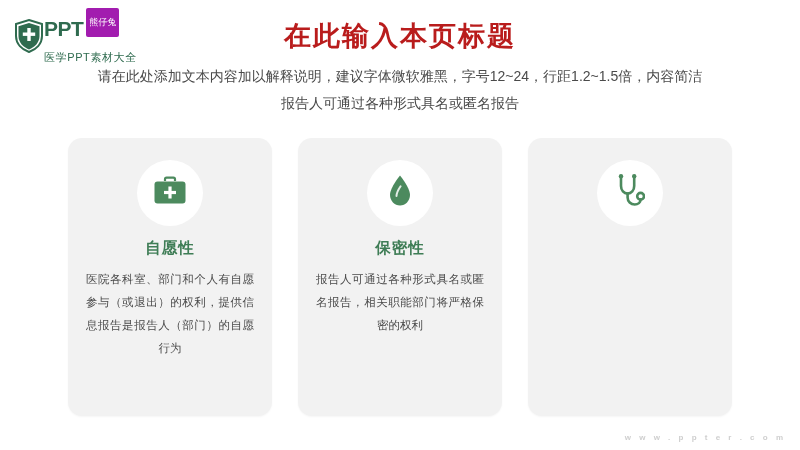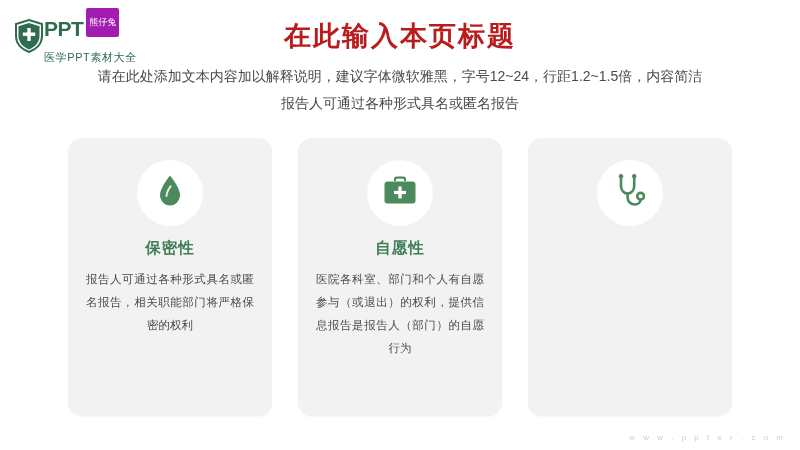--- a/index.html
+++ b/index.html
@@ -147,20 +147,21 @@
   }
 
   
   .footer {
     position: absolute;
     right: 14px;
     bottom: 8px;
     font-size: 8px;
     color: #cfcfcf;
     letter-spacing: 3px;
+    font-weight: bold;
   }
 </style>
 </head>
 <body>
 
 <div class="logo-wrap">
   <div class="logo-shield">
     <svg width="30" height="34" viewBox="0 0 30 34" xmlns="http://www.w3.org/2000/svg">
       <path d="M15 1 L28 5 V17 C28 25 22 30.5 15 33 C8 30.5 2 25 2 17 V5 Z" fill="none" stroke="#2f6b4f" stroke-width="2"></path>
       <path d="M15 4 L25.5 7.2 V17 C25.5 23.6 20.6 28.3 15 30.4 C9.4 28.3 4.5 23.6 4.5 17 V7.2 Z" fill="#2f6b4f"></path>
@@ -178,47 +179,47 @@
 </div>
 
 <div class="page-title">在此输入本页标题</div>
 
 <div class="subtitle">
   <div>请在此处添加文本内容加以解释说明，建议字体微软雅黑，字号12~24，行距1.2~1.5倍，内容简洁</div>
   <div>报告人可通过各种形式具名或匿名报告</div>
 </div>
 
 <div class="cards">
-
-  <div class="card">
-    <div class="icon-circle">
-      <span>
-        <svg width="26" height="34" viewBox="0 0 26 34" xmlns="http://www.w3.org/2000/svg">
-          <path d="M13 1.5 C13 1.5 3 13.5 3 21 C3 26.8 7.5 31.5 13 31.5 C18.5 31.5 23 26.8 23 21 C23 13.5 13 1.5 13 1.5 Z" fill="#4c8a5e"></path>
-          <path d="M9.5 22 C9.5 18.5 12 14.5 13.6 12.2" fill="none" stroke="#ffffff" stroke-width="2" stroke-linecap="round" opacity="0.85"></path>
-        </svg>
-      </span>
-    </div>
-    <div class="card-title">保密性</div>
-    <div class="card-body justify">报告人可通过各种形式具名或匿名报告，相关职能部门将严格保密的权利</div>
-  </div>
 
   <div class="card">
     <div class="icon-circle">
       <span>
         <svg width="34" height="30" viewBox="0 0 34 30" xmlns="http://www.w3.org/2000/svg">
           <path d="M12 5 V3.2 C12 2.3 12.7 1.6 13.6 1.6 H20.4 C21.3 1.6 22 2.3 22 3.2 V5" fill="none" stroke="#4c8a5e" stroke-width="2.2"></path>
           <rect x="1.5" y="5.5" width="31" height="22" rx="3" fill="#4c8a5e"></rect>
           <rect x="15.4" y="10.5" width="3.2" height="12" fill="#ffffff"></rect>
           <rect x="11" y="14.9" width="12" height="3.2" fill="#ffffff"></rect>
         </svg>
       </span>
     </div>
     <div class="card-title">自愿性</div>
     <div class="card-body justify">医院各科室、部门和个人有自愿参与（或退出）的权利，提供信息报告是报告人（部门）的自愿行为</div>
+  </div>
+
+  <div class="card">
+    <div class="icon-circle">
+      <span>
+        <svg width="26" height="34" viewBox="0 0 26 34" xmlns="http://www.w3.org/2000/svg">
+          <path d="M13 1.5 C13 1.5 3 13.5 3 21 C3 26.8 7.5 31.5 13 31.5 C18.5 31.5 23 26.8 23 21 C23 13.5 13 1.5 13 1.5 Z" fill="#4c8a5e"></path>
+          <path d="M9.5 22 C9.5 18.5 12 14.5 13.6 12.2" fill="none" stroke="#ffffff" stroke-width="2" stroke-linecap="round" opacity="0.85"></path>
+        </svg>
+      </span>
+    </div>
+    <div class="card-title">保密性</div>
+    <div class="card-body justify">报告人可通过各种形式具名或匿名报告，相关职能部门将严格保密的权利</div>
   </div>
 
   <div class="card">
     <div class="icon-circle">
       <span>
         <svg width="30" height="34" viewBox="0 0 30 34" xmlns="http://www.w3.org/2000/svg">
           <path d="M6 2 V12 C6 16.4 8.9 19.6 12.6 19.6 C16.3 19.6 19.2 16.4 19.2 12 V2" fill="none" stroke="#4c8a5e" stroke-width="2.6" stroke-linecap="round"></path>
           <circle cx="6" cy="2.2" r="2.2" fill="#4c8a5e"></circle>
           <circle cx="19.2" cy="2.2" r="2.2" fill="#4c8a5e"></circle>
           <path d="M12.6 19.6 V23.5 C12.6 27.4 15.8 30.5 19.7 30.5 C23.1 30.5 25.6 28.3 25.6 25.2" fill="none" stroke="#4c8a5e" stroke-width="2.6" stroke-linecap="round"></path>

